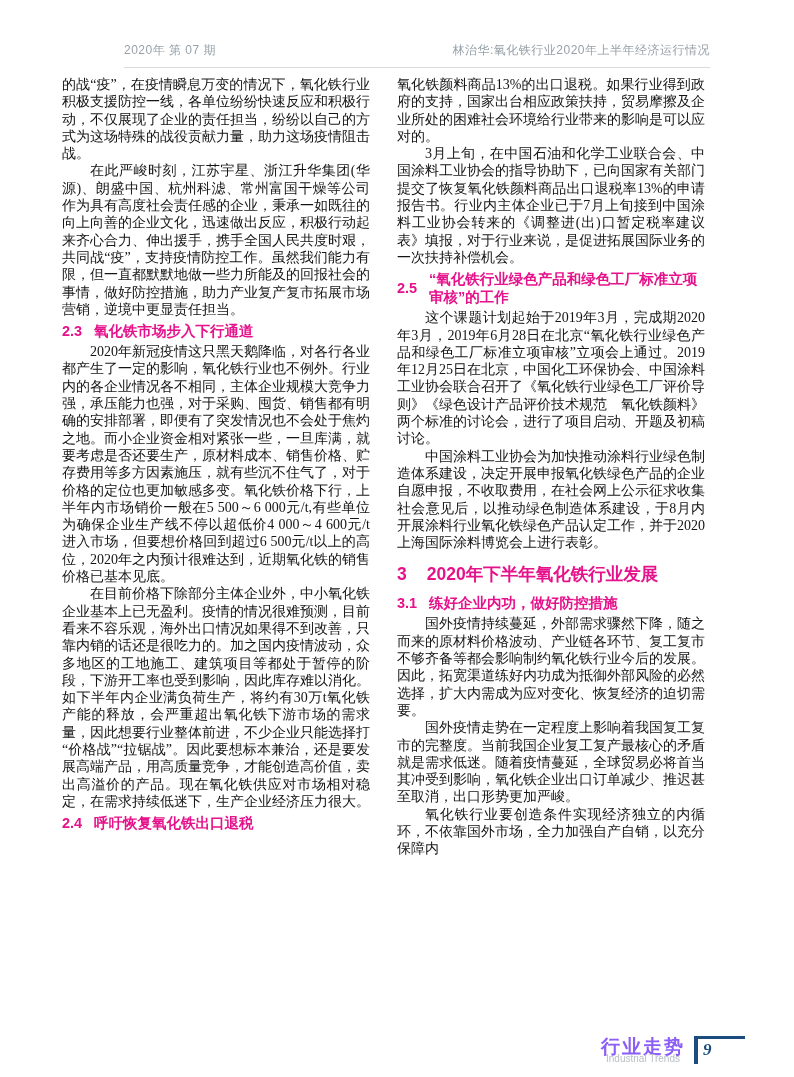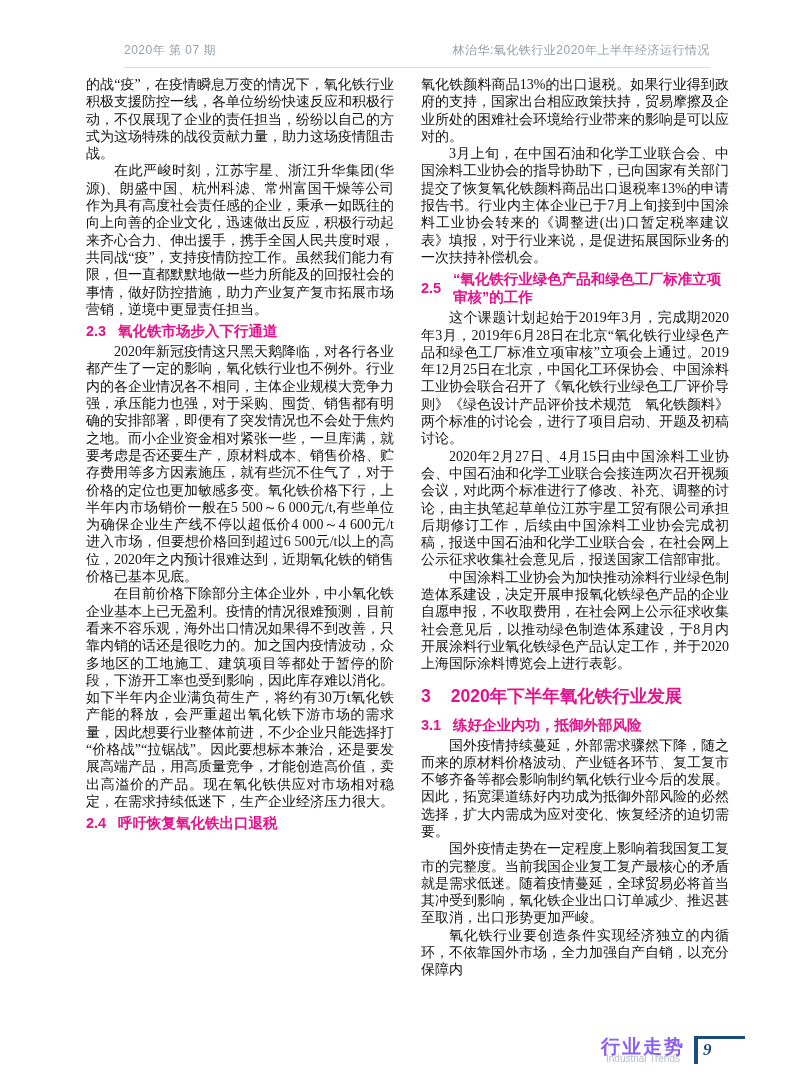--- a/index.html
+++ b/index.html
@@ -10,21 +10,21 @@
   
   .header{
     position:absolute;top:42px;left:84px;right:84px;
     display:flex;justify-content:space-between;align-items:flex-end;
     font-family:"Liberation Sans","DejaVu Sans",sans-serif;
     font-size:12px;color:#97a1a8;letter-spacing:.5px;
     border-bottom:1px solid #d9dcde;padding-bottom:8px;margin-left:40px;
   }
   
   .columns{
-    position:absolute;top:76px;left:86px;width:643px;
+    position:absolute;top:76px;left:62px;width:643px;
     display:flex;gap:27px;
   }
   .col{width:310px;}
   .blk{margin:0;}
   .body{
     font-size:14px;line-height:17.3px;color:#141414;
     text-align:justify;
   }
   .body.indent{text-indent:2em;}
   .h-sub{
@@ -89,29 +89,28 @@
         </div>
       </div>
     <div class="col">
         <div class="blk body">氧化铁颜料商品13%的出口退税。如果行业得到政府的支持，国家出台相应政策扶持，贸易摩擦及企业所处的困难社会环境给行业带来的影响是可以应对的。</div>
         <div class="blk body indent">3月上旬，在中国石油和化学工业联合会、中国涂料工业协会的指导协助下，已向国家有关部门提交了恢复氧化铁颜料商品出口退税率13%的申请报告书。行业内主体企业已于7月上旬接到中国涂料工业协会转来的《调整进(出)口暂定税率建议表》填报，对于行业来说，是促进拓展国际业务的一次扶持补偿机会。</div>
         <div class="blk h-sub">
           <span class="num">2.5</span>
           <span class="htext">“氧化铁行业绿色产品和绿色工厂标准立项审核”的工作</span>
         </div>
         <div class="blk body indent">这个课题计划起始于2019年3月，完成期2020年3月，2019年6月28日在北京“氧化铁行业绿色产品和绿色工厂标准立项审核”立项会上通过。2019年12月25日在北京，中国化工环保协会、中国涂料工业协会联合召开了《氧化铁行业绿色工厂评价导则》《绿色设计产品评价技术规范　氧化铁颜料》两个标准的讨论会，进行了项目启动、开题及初稿讨论。</div>
-        <div class="blk body indent">2020年2月27日、4月15日由中国涂料工业协会、中国石油和化学工业联合会接连两次召开视频会议，对此两个标准进行了修改、补充、调整的讨论，由主执笔起草单位江苏宇星工贸有限公司承担后期修订工作，后续由中国涂料工业协会完成初稿，报送中国石油和化学工业联合会，在社会网上公示征求收集社会意见后，报送国家工信部审批。</div>
         <div class="blk body indent">中国涂料工业协会为加快推动涂料行业绿色制造体系建设，决定开展申报氧化铁绿色产品的企业自愿申报，不收取费用，在社会网上公示征求收集社会意见后，以推动绿色制造体系建设，于8月内开展涂料行业氧化铁绿色产品认定工作，并于2020上海国际涂料博览会上进行表彰。</div>
         <div class="blk h-main">
           <span class="num">3</span>
           <span class="htext">2020年下半年氧化铁行业发展</span>
         </div>
         <div class="blk h-sub">
           <span class="num">3.1</span>
-          <span class="htext">练好企业内功，抵御外部风险</span>
+          <span class="htext">练好企业内功，做好防控措施</span>
         </div>
         <div class="blk body indent">国外疫情持续蔓延，外部需求骤然下降，随之而来的原材料价格波动、产业链各环节、复工复市不够齐备等都会影响制约氧化铁行业今后的发展。因此，拓宽渠道练好内功成为抵御外部风险的必然选择，扩大内需成为应对变化、恢复经济的迫切需要。</div>
         <div class="blk body indent">国外疫情走势在一定程度上影响着我国复工复市的完整度。当前我国企业复工复产最核心的矛盾就是需求低迷。随着疫情蔓延，全球贸易必将首当其冲受到影响，氧化铁企业出口订单减少、推迟甚至取消，出口形势更加严峻。</div>
         <div class="blk body indent">氧化铁行业要创造条件实现经济独立的内循环，不依靠国外市场，全力加强自产自销，以充分保障内</div>
       </div>
   </div>
 
   <div class="footer">
     <div class="footer-label">
       <div class="cn">行业走势</div>

